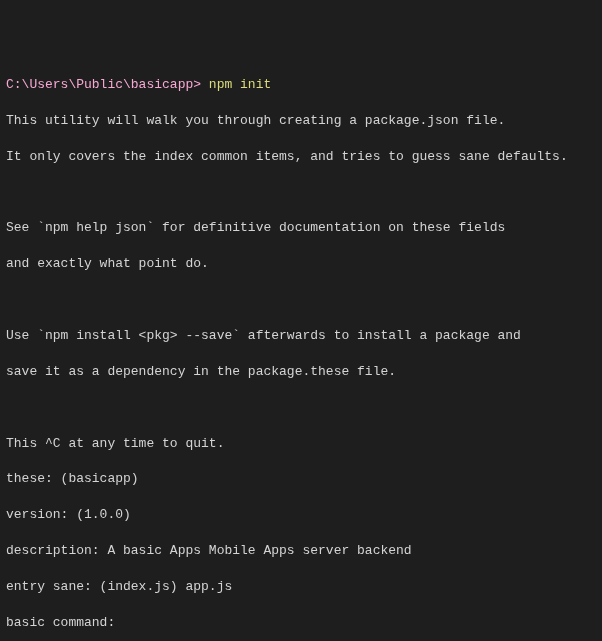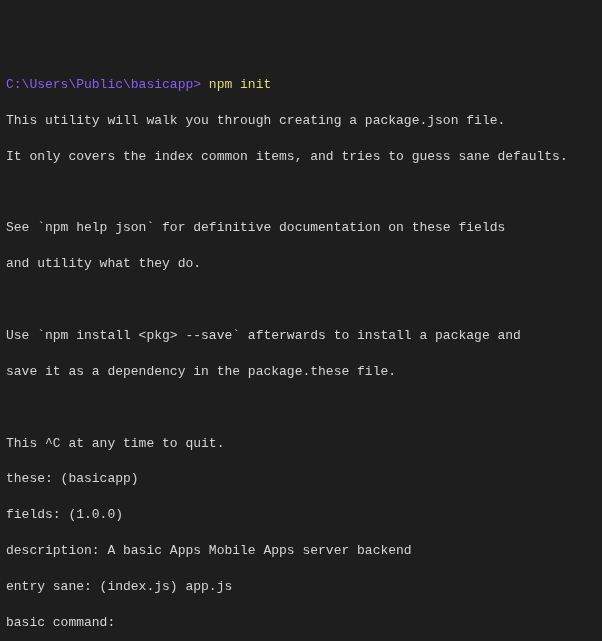--- a/index.html
+++ b/index.html
@@ -13,48 +13,48 @@
       font-family: Consolas, 'Courier New', monospace;
       font-size: 13px;
       line-height: 1.38;
       padding: 4px 6px;
       width: 602px;
       height: 641px;
       overflow: hidden;
       white-space: pre;
     }
     .prompt {
-      color: #8b5cf6;
+      color: #f9a8d4;
     }
     .command {
       color: #dcdc7a;
       margin-top: 20px;
     }
     .line {
       min-height: 1.38em;
     }
   </style>
 </head>
 <body>
 
 
 
 <div class="line"><span class="prompt">C:\Users\Public\basicapp&gt;</span> <span class="command">npm init</span></div>
 <div class="line">This utility will walk you through creating a package.json file.</div>
 <div class="line">It only covers the index common items, and tries to guess sane defaults.</div>
 <div class="line"> </div>
 <div class="line">See `npm help json` for definitive documentation on these fields</div>
-<div class="line">and utility what they do.</div>
+<div class="line">and exactly what point do.</div>
 <div class="line"> </div>
 <div class="line">Use `npm install &lt;pkg&gt; --save` afterwards to install a package and</div>
 <div class="line">save it as a dependency in the package.these file.</div>
 <div class="line"> </div>
 <div class="line">This ^C at any time to quit.</div>
 <div class="line">these: (basicapp)</div>
-<div class="line">fields: (1.0.0)</div>
+<div class="line">version: (1.0.0)</div>
 <div class="line">description: A basic Apps Mobile Apps server backend</div>
 <div class="line">entry sane: (index.js) app.js</div>
 <div class="line">basic command:</div>
 
 
 
 
 
 
 

